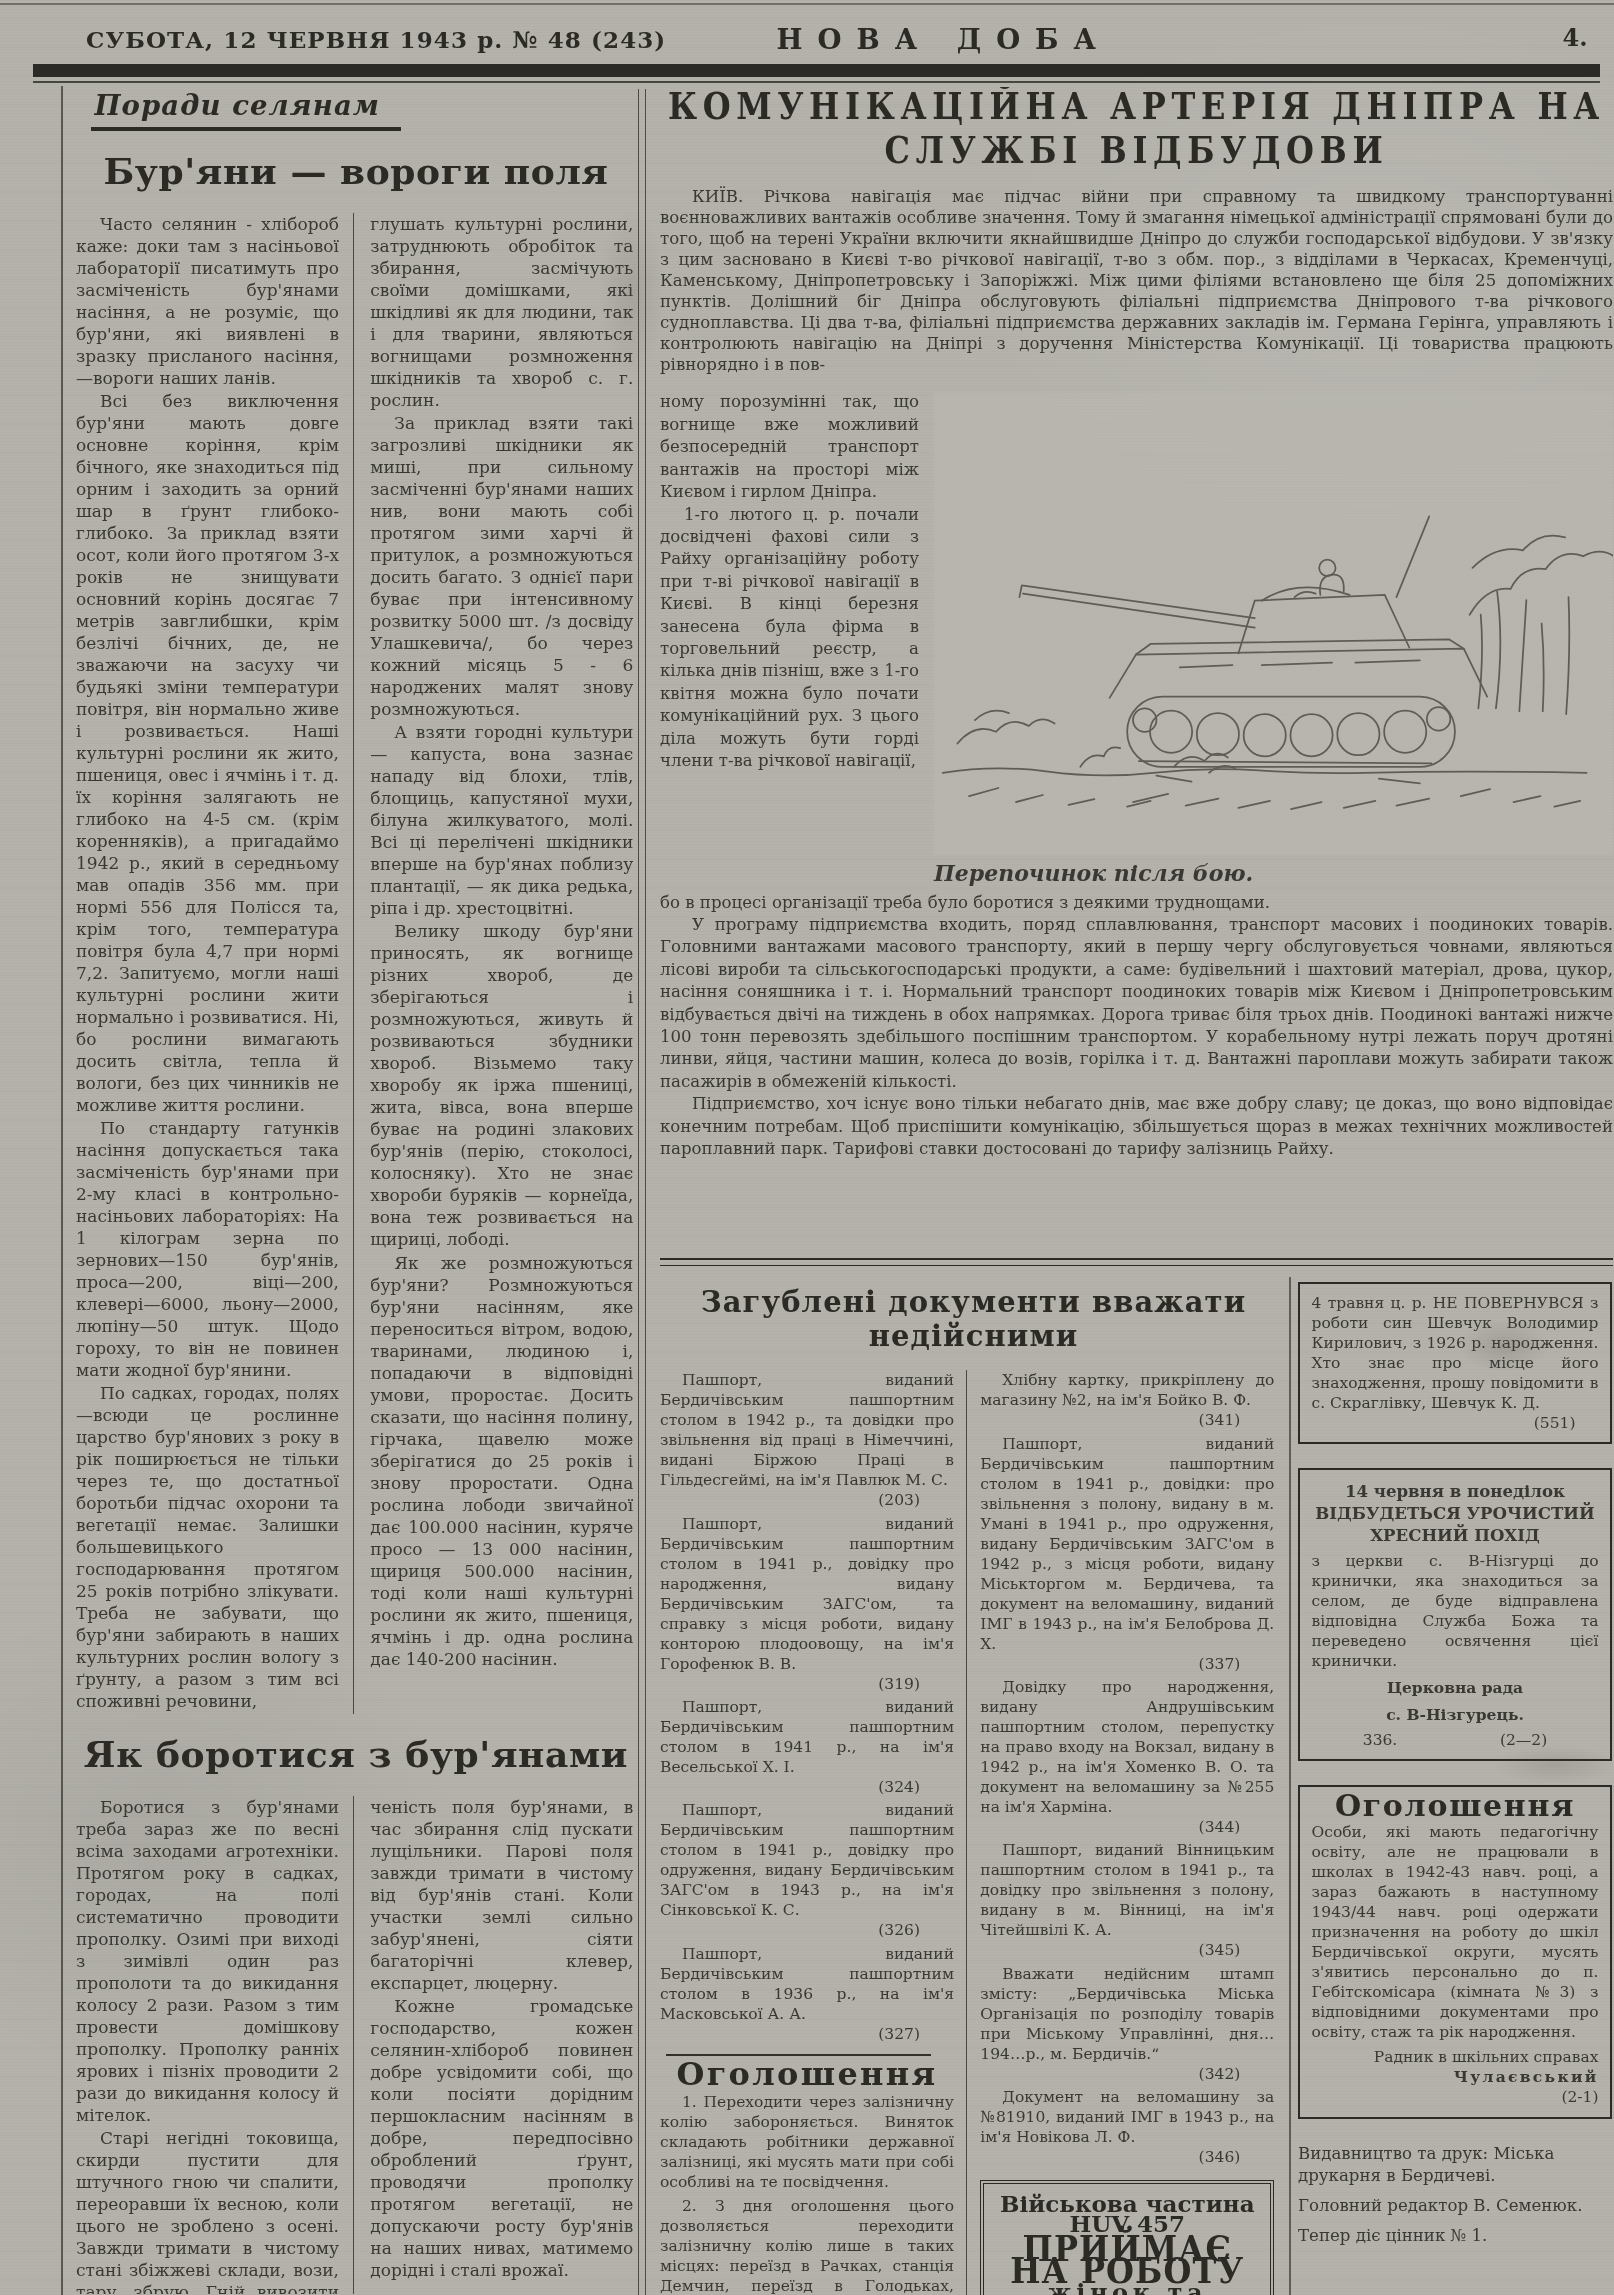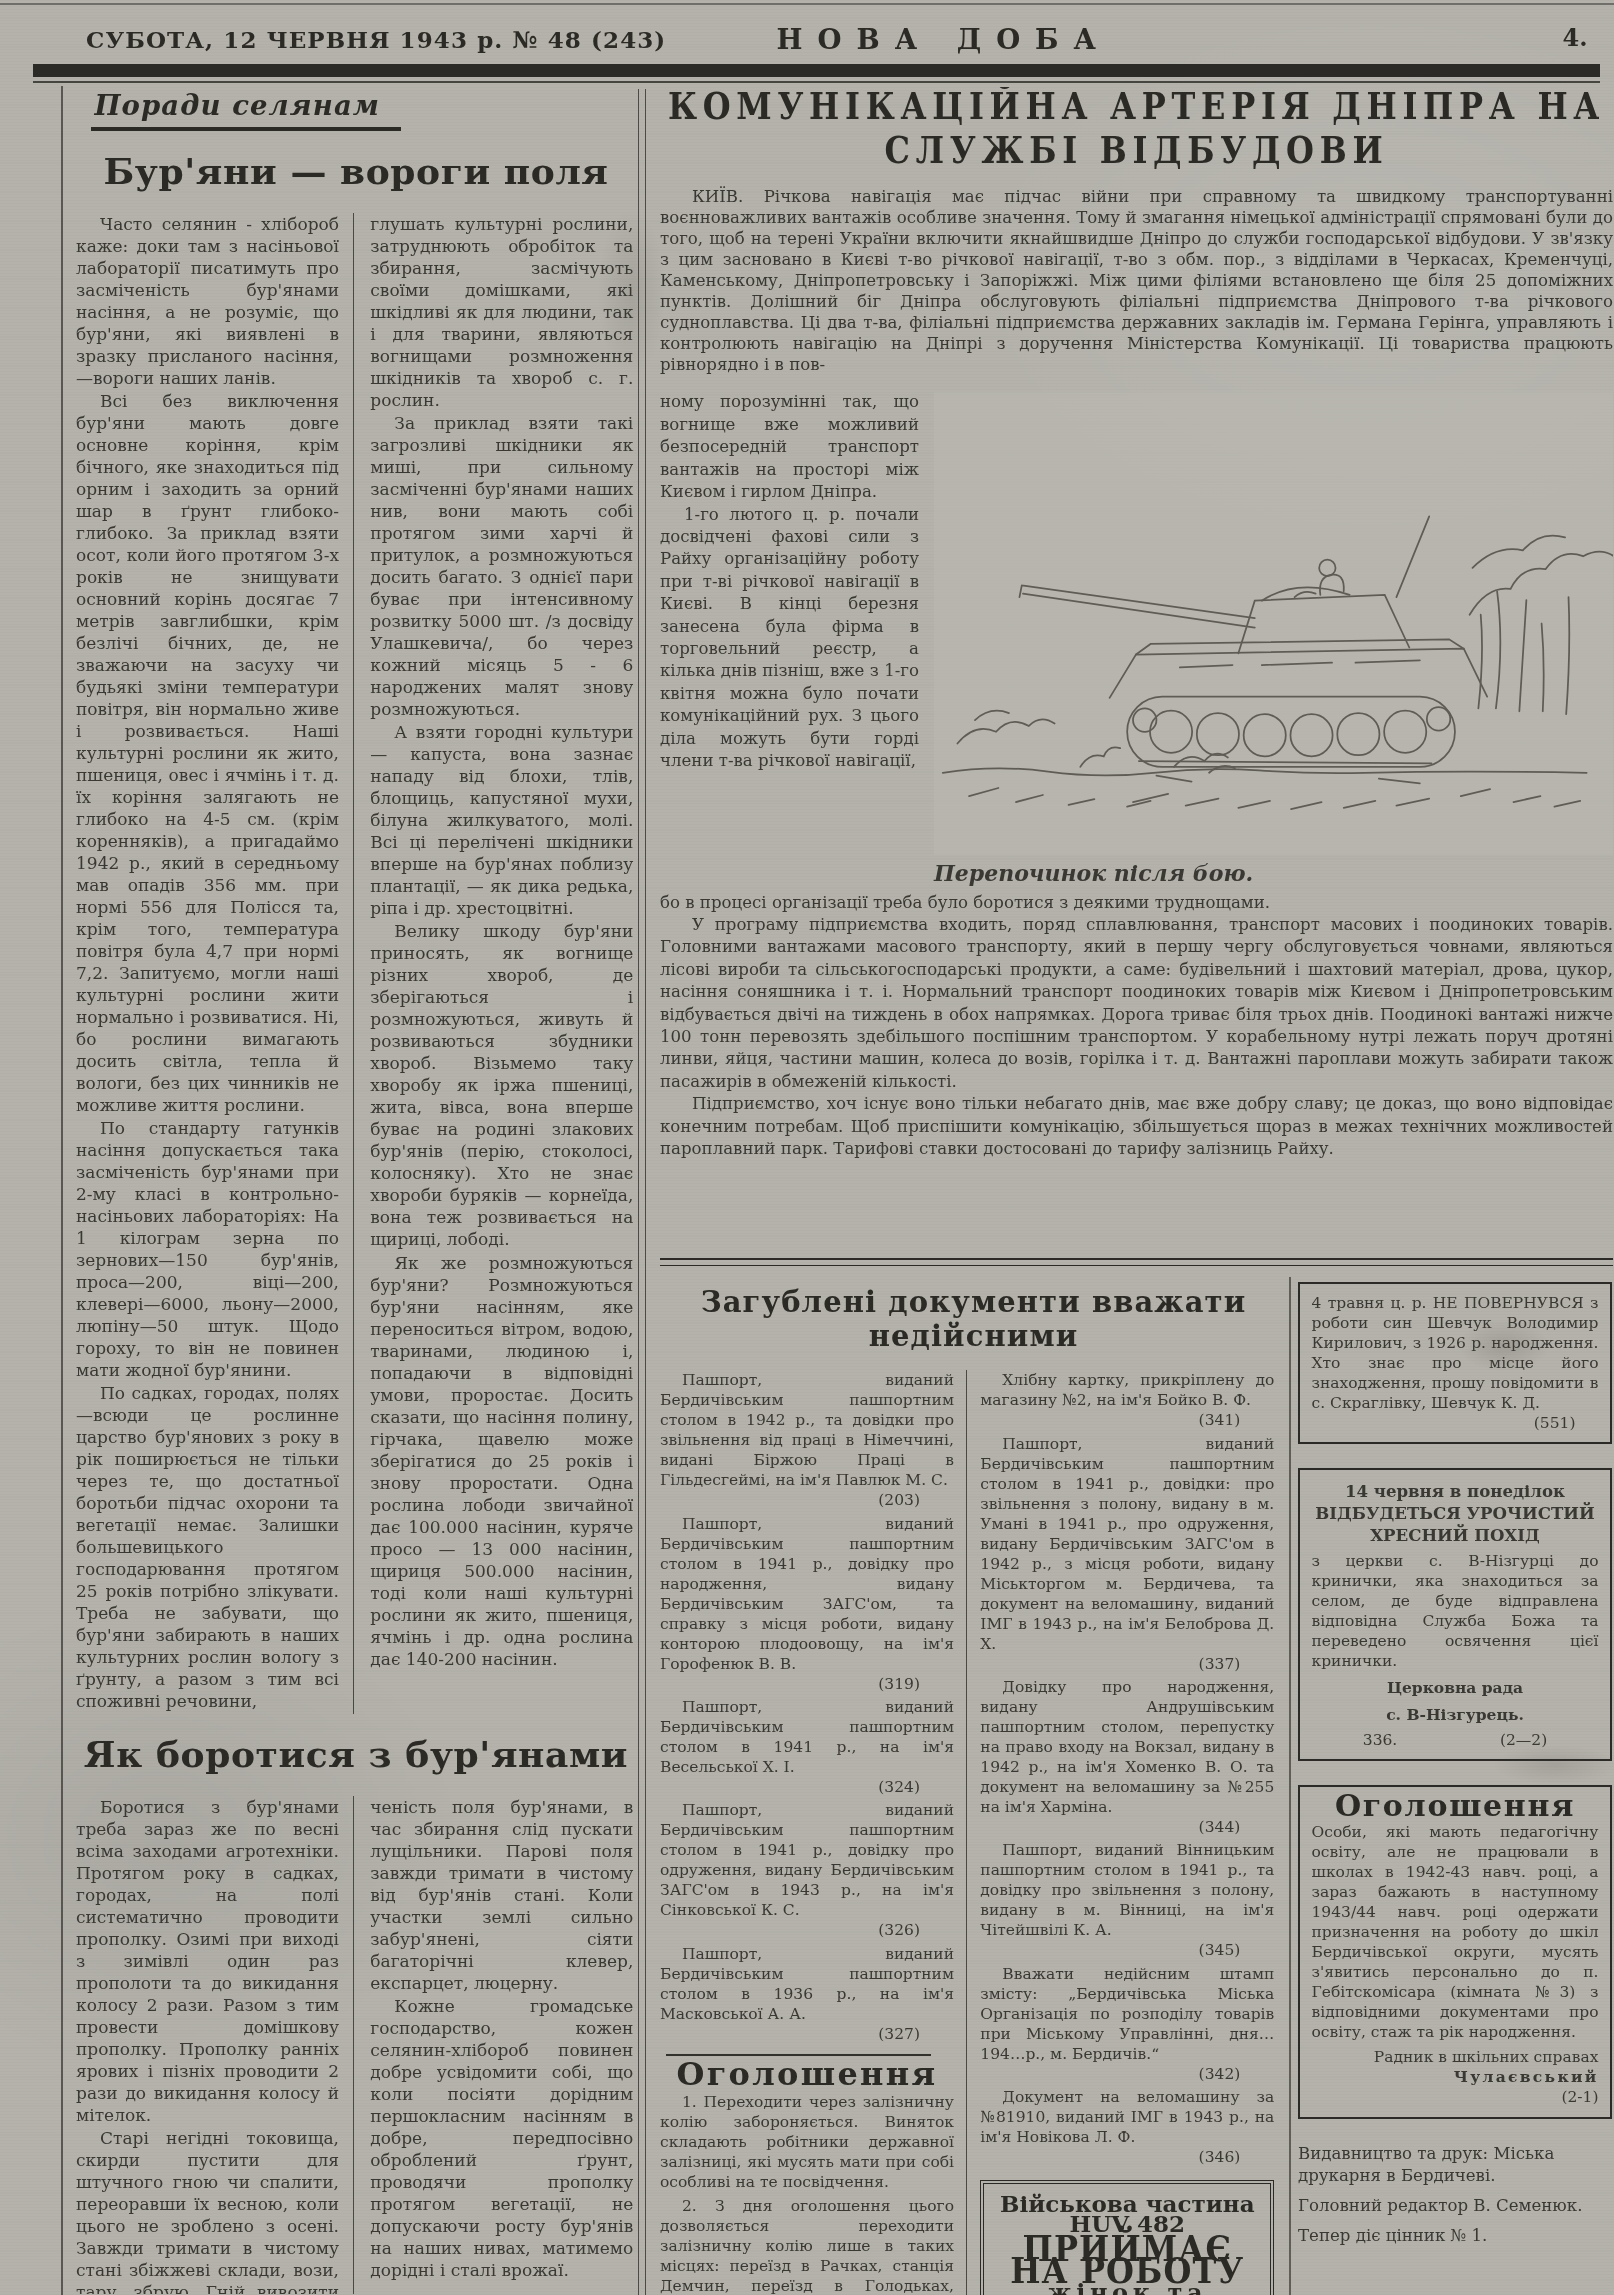--- a/index.html
+++ b/index.html
@@ -218,21 +218,21 @@
       <div class="lcol">
         <div>
             <p class="doc"><span>Хлібну картку, прикріплену до магазину №2, на ім'я Бойко В. Ф.</span><span class="docnum">(341)</span></p>
             <p class="doc"><span>Пашпорт, виданий Бердичівським пашпортним столом в 1941 р., довідки: про звільнення з полону, видану в м. Умані в 1941 р., про одруження, видану Бердичівським ЗАГС'ом в 1942 р., з місця роботи, видану Міськторгом м. Бердичева, та документ на веломашину, виданий ІМГ в 1943 р., на ім'я Белоброва Д. Х.</span><span class="docnum">(337)</span></p>
             <p class="doc"><span>Довідку про народження, видану Андрушівським пашпортним столом, перепустку на право входу на Вокзал, видану в 1942 р., на ім'я Хоменко В. О. та документ на веломашину за №255 на ім'я Харміна.</span><span class="docnum">(344)</span></p>
             <p class="doc"><span>Пашпорт, виданий Вінницьким пашпортним столом в 1941 р., та довідку про звільнення з полону, видану в м. Вінниці, на ім'я Чітейшвілі К. А.</span><span class="docnum">(345)</span></p>
             <p class="doc"><span>Вважати недійсним штамп змісту: „Бердичівська Міська Організація по розподілу товарів при Міському Управлінні, дня… 194…р., м. Бердичів.“</span><span class="docnum">(342)</span></p>
             <p class="doc"><span>Документ на веломашину за №81910, виданий ІМГ в 1943 р., на ім'я Новікова Л. Ф.</span><span class="docnum">(346)</span></p>
           </div>
         <div class="huv ink">
-          <div class="huv-l1">Військова частина HUV 482</div>
+          <div class="huv-l1">Військова частина HUV 457</div>
           <div class="huv-l2">ПРИЙМАЄ НА РОБОТУ</div>
           <div class="huv-l3">жінок та дівчат,</div>
 
         </div>
       </div>
     </div>
   </div>
 
   <div class="sidebar">
     <div class="sb-box">

